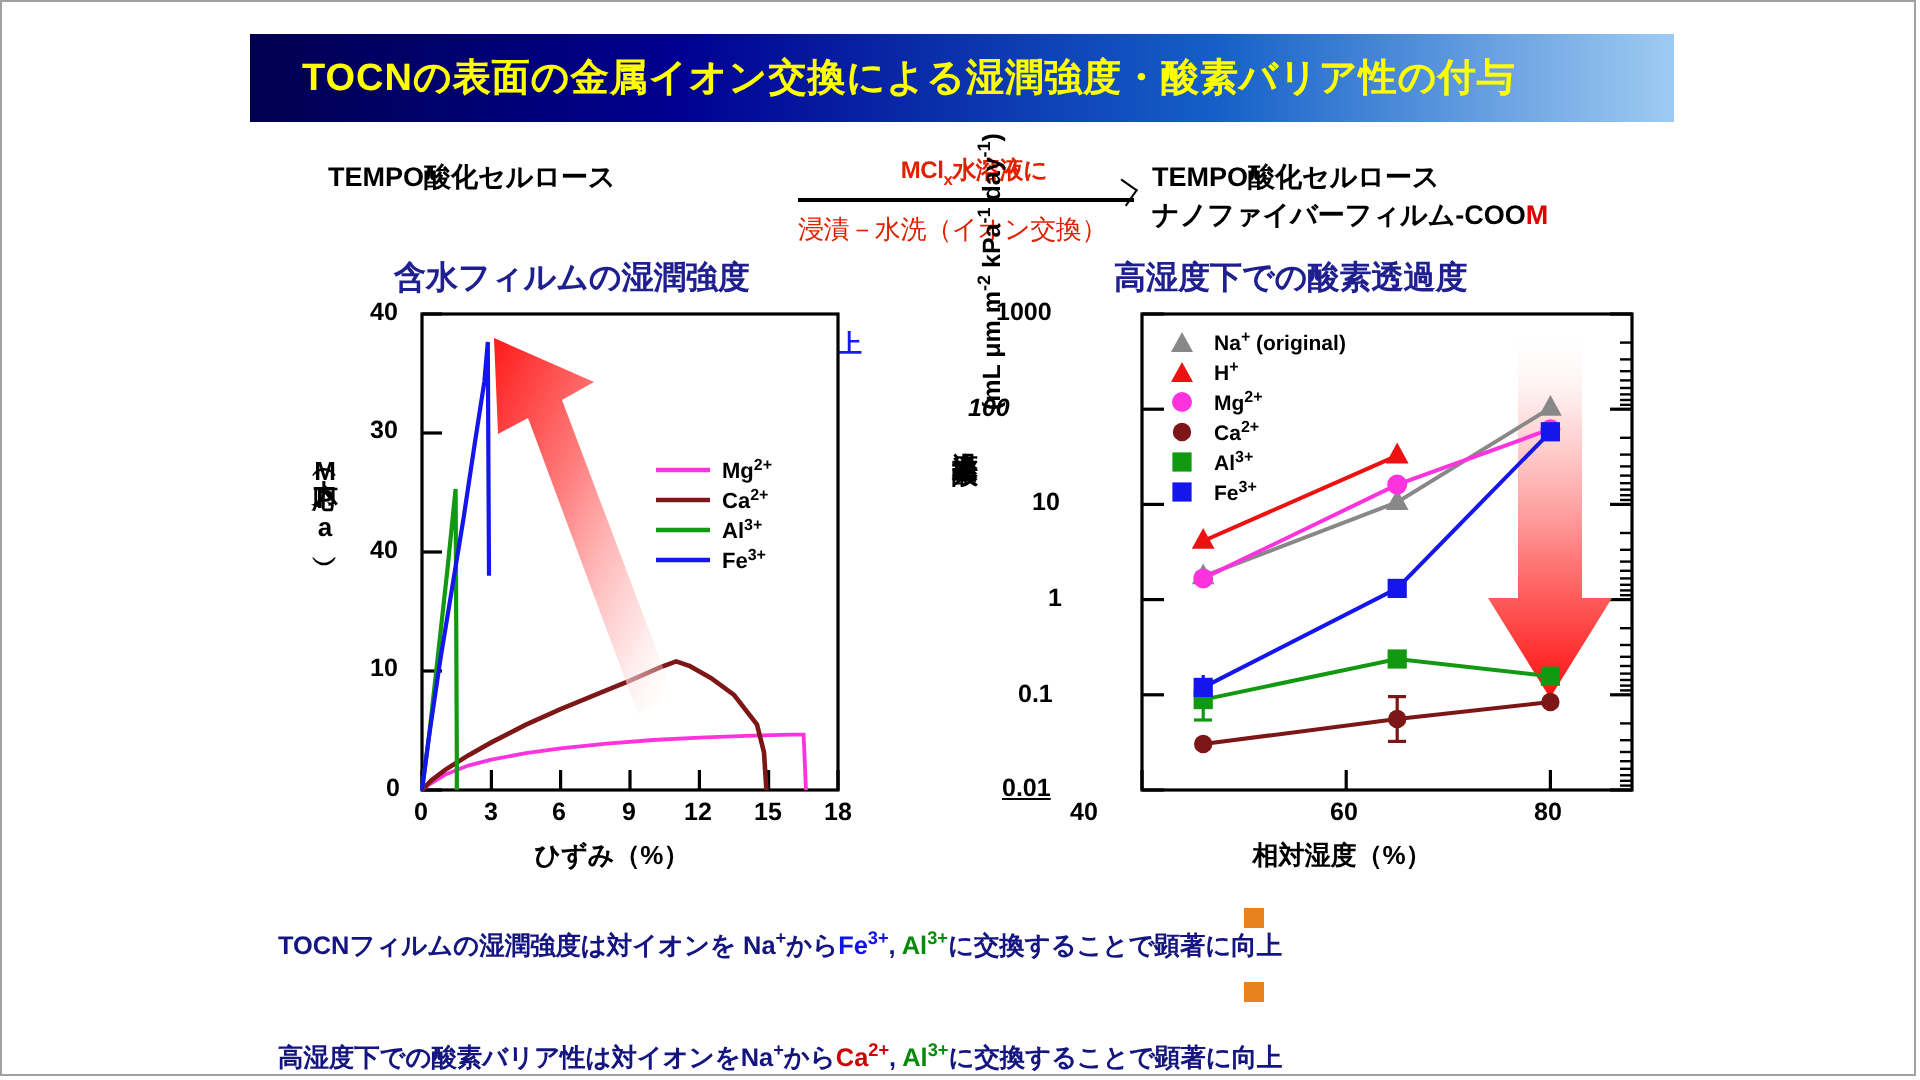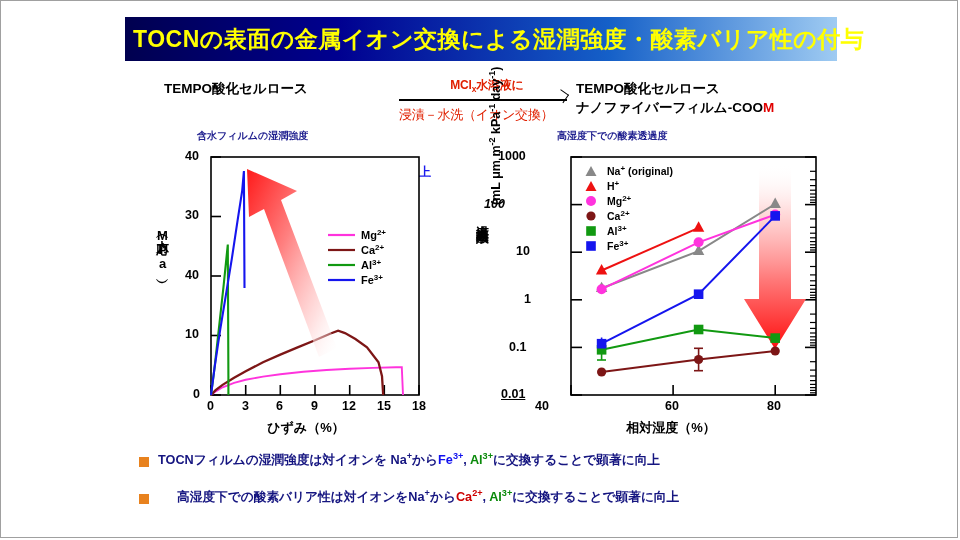--- a/index.html
+++ b/index.html
@@ -5,54 +5,54 @@
   html,body{margin:0;padding:0;background:#fff;}
   body{width:960px;height:540px;overflow:hidden;
        font-family:"Liberation Sans","DejaVu Sans",sans-serif;}
   #slide{position:relative;width:958px;height:538px;background:#ffffff;
          border:1px solid #a0a0a0;box-sizing:border-box;}
 
   
   #title-bar{position:absolute;left:124px;top:16px;width:712px;height:44px;
              background:linear-gradient(to right,#00004f 0%,#000090 30%,#1560c8 68%,#9fcbf2 100%);
              display:flex;align-items:center;}
-  #title-text{color:#ffff00;font-size:23px;font-weight:bold;letter-spacing:.5px;
-              padding-left:8px;white-space:nowrap;}
+  #title-text{color:#ffff00;font-size:19px;font-weight:bold;letter-spacing:.5px;
+              padding-left:26px;white-space:nowrap;}
 
   
   .scheme{position:absolute;font-size:13.5px;font-weight:bold;color:#000;line-height:1.42;}
   #scheme-left{left:163px;top:78px;}
   #scheme-right{left:575px;top:78px;}
   .na{color:#1111ee;}
   .mm{color:#e00000;}
   #arrow-box{position:absolute;left:398px;top:76px;width:176px;}
   #arrow-top{color:#e02000;font-size:12px;font-weight:bold;text-align:center;
              white-space:nowrap;letter-spacing:-.2px;}
   #arrow-line{position:relative;height:10px;margin:1px 0 1px 0;}
   #arrow-line:before{content:"";position:absolute;left:0;top:4px;width:168px;height:1.6px;background:#000;}
   #arrow-line:after{content:"";position:absolute;left:160px;top:0px;width:9px;height:9px;
                     border-top:1.6px solid #000;border-right:1.6px solid #000;
                     transform:rotate(35deg);transform-origin:right top;}
   #arrow-bot{color:#e02000;font-size:13px;font-weight:normal;text-align:left;
              white-space:nowrap;letter-spacing:-.2px;}
 
   
-  .chart-head{position:absolute;color:#1f1f8f;font-size:10px;font-weight:bold;white-space:nowrap;}
+  .chart-head{position:absolute;color:#1f1f8f;font-size:16px;font-weight:bold;white-space:nowrap;}
   .chart-note{position:absolute;color:#1a1aee;font-size:12.5px;font-weight:bold;
               white-space:nowrap;text-align:right;line-height:1.35;}
   .ax-title-x{position:absolute;font-size:13px;font-weight:bold;color:#000;
               text-align:center;white-space:nowrap;}
   .ax-title-y{position:absolute;font-size:13px;font-weight:bold;color:#000;
               white-space:nowrap;transform-origin:left top;}
   .tick-lab{position:absolute;font-size:12.5px;font-weight:bold;color:#000;
             white-space:nowrap;}
   svg{display:block;}
 
   
-  .bullet{position:absolute;display:flex;align-items:center;}
+  .bullet{position:absolute;display:flex;align-items:flex-end;flex-direction:column;}
   .bsq{width:10px;height:10px;background:#e8821e;margin-top:3px;margin-right:9px;flex:0 0 auto;}
   .btxt{color:#151580;font-size:12.7px;font-weight:bold;white-space:nowrap;}
   .ion-blue{color:#1111ee;}
   .ion-green{color:#0a8a0a;}
   .ion-red{color:#cc0000;}
   sup{font-size:.72em;}
 </style>
 </head>
 <body>
 

